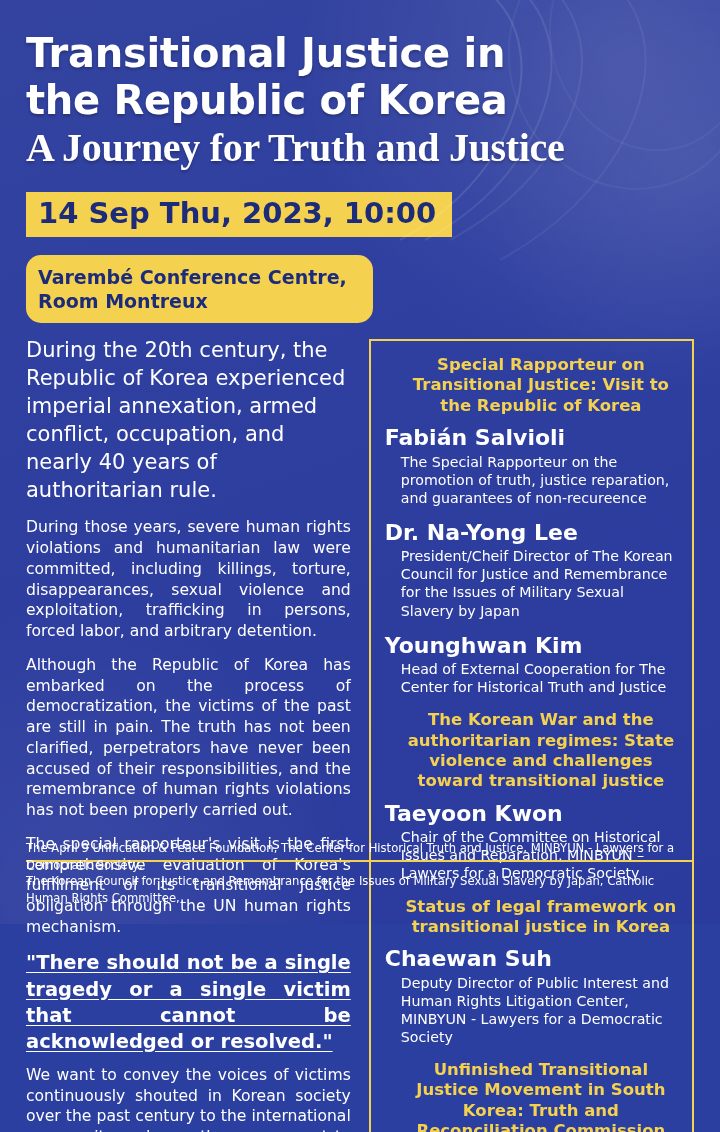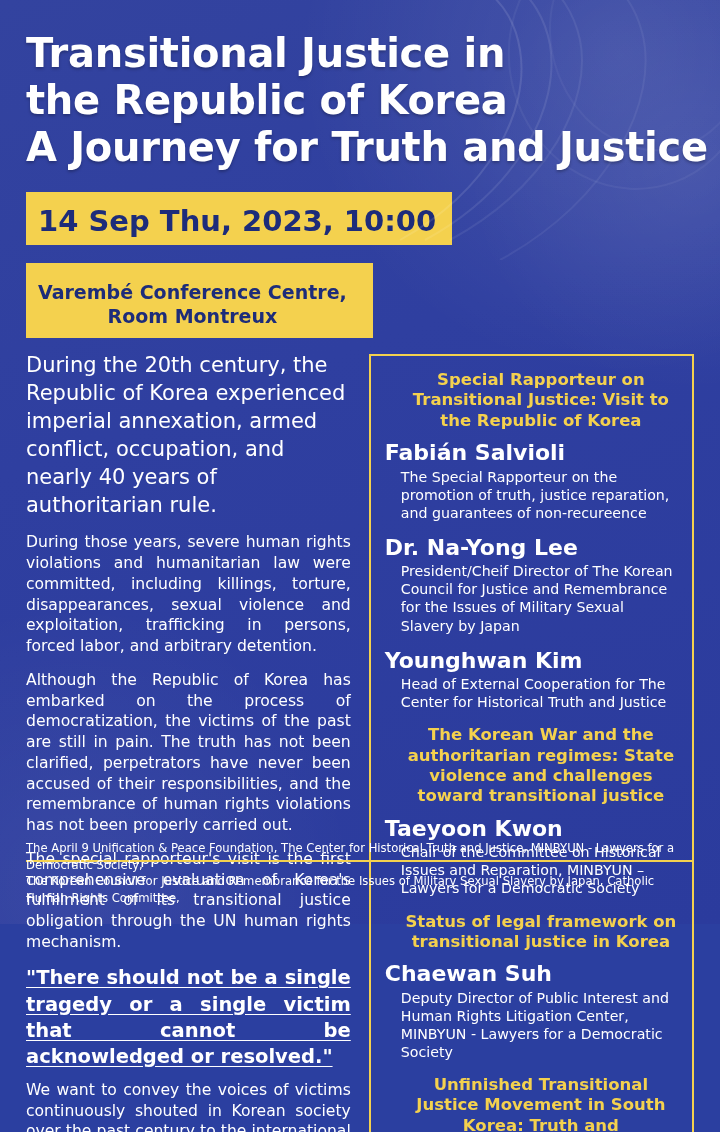--- a/index.html
+++ b/index.html
@@ -41,43 +41,43 @@
   .title {
     position: relative;
     padding-top: 30px;
     color: #ffffff;
     font-size: 40px;
     line-height: 1.18;
     font-weight: bold;
     letter-spacing: -0.3px;
     text-shadow: 0 2px 3px rgba(0,0,0,0.25);
   }
-  .title .line3 { white-space: nowrap; }
+  .title .line3 { white-space: nowrap; font-family: Liberation Serif, serif; }
 
   .datebar {
     display: inline-block;
     margin-top: 20px;
     background: #f4d14e;
     color: #1d2c7a;
     font-size: 29px;
     font-weight: bold;
-    padding: 14px 16px 8px 12px;
+    padding: 6px 16px 8px 12px;
     line-height: 1.1;
   }
 
   .venue {
     display: inline-block;
     margin-top: 18px;
     background: #f4d14e;
     color: #1d2c7a;
     font-size: 19px;
     font-weight: bold;
     line-height: 1.25;
-    padding: 18px 26px 9px 12px;
-    text-align: center;
+    padding: 11px 26px 9px 12px;
+    border-radius: 15px;
   }
 
   .columns {
     display: flex;
     gap: 18px;
     margin-top: 0px;
   }
   .left-col {
     width: 330px;
     padding-top: 14px;

